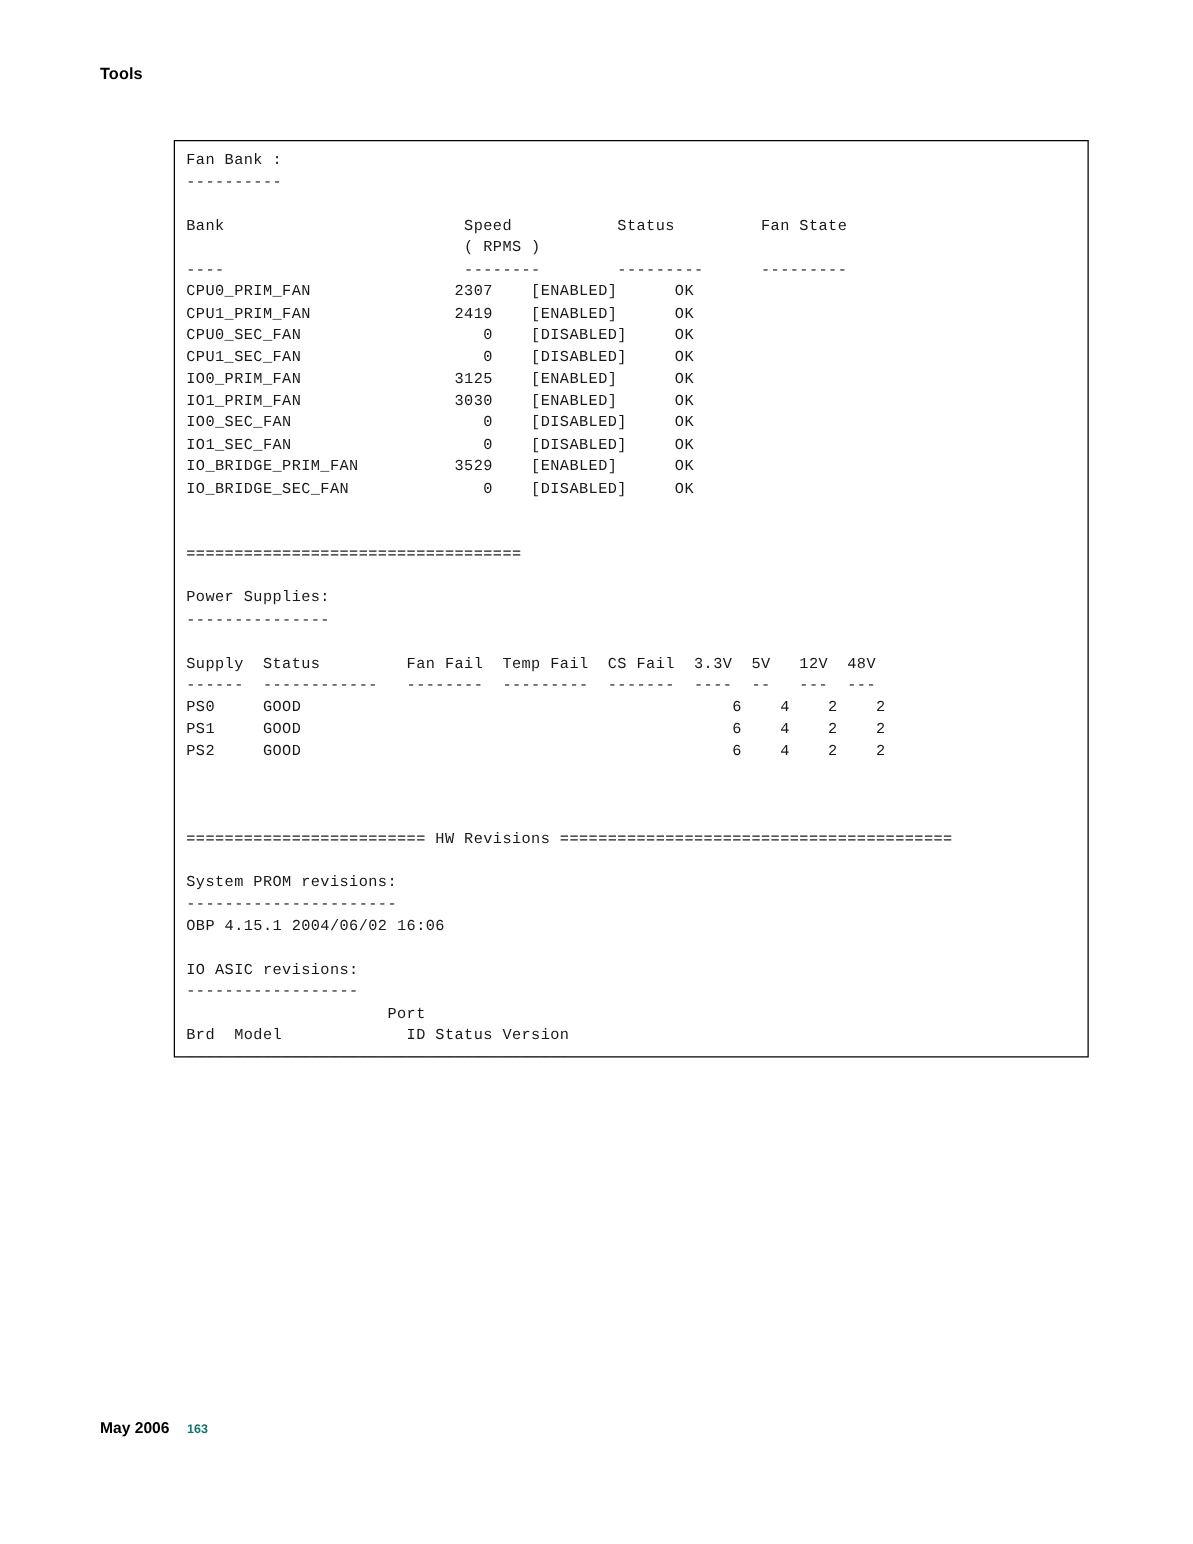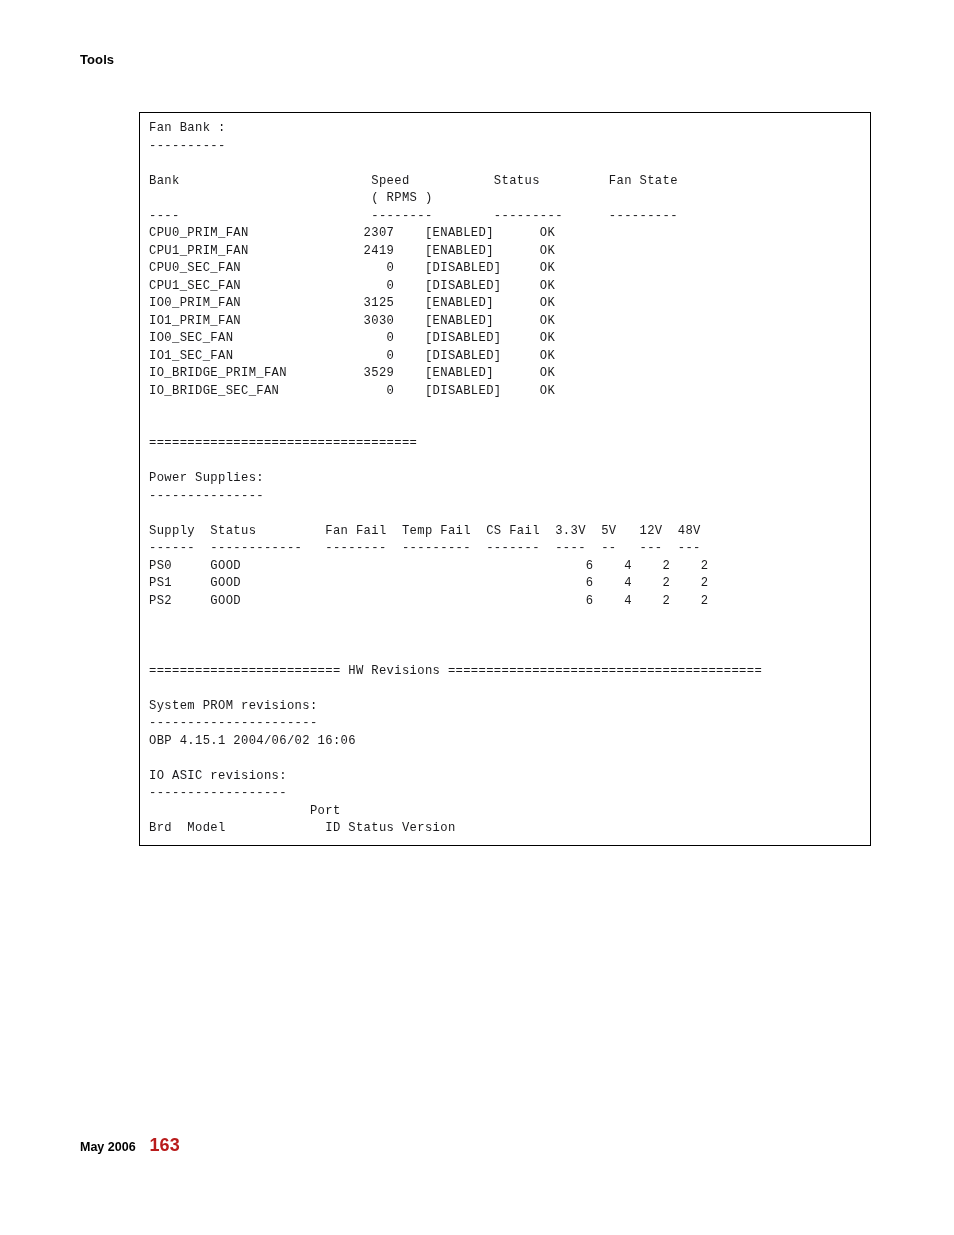--- a/index.html
+++ b/index.html
@@ -87,22 +87,22 @@
     display: flex;
     align-items: baseline;
     gap: 14px;
     white-space: nowrap;
   }
   .footer-date {
     font-size: 12.5px;
     color: #000000;
   }
   .footer-pageno {
-    font-size: 18px;
-    color: #b91c1c;
+    font-size: 10px;
+    color: #0f766e;
   }
 </style>
 </head>
 <body>
 
 <div class="page-header">
   <span class="header-title">Tools</span>
 </div>
 
 <div class="terminal-box">

